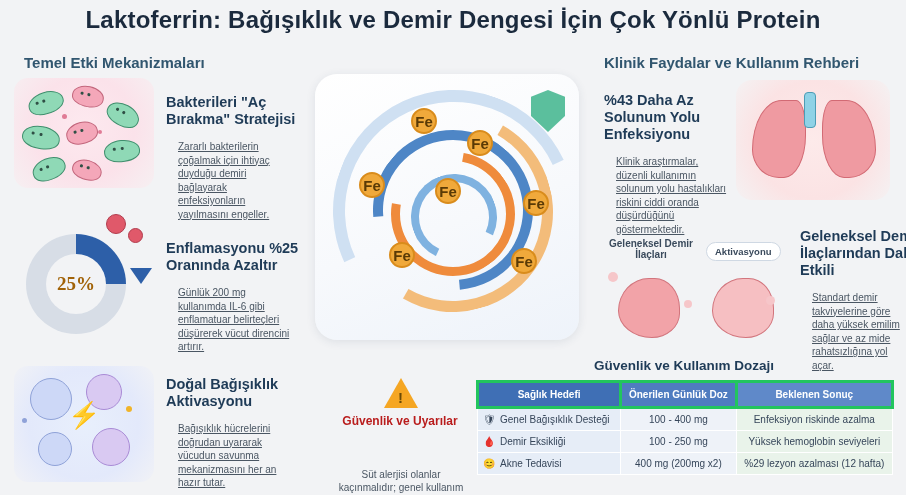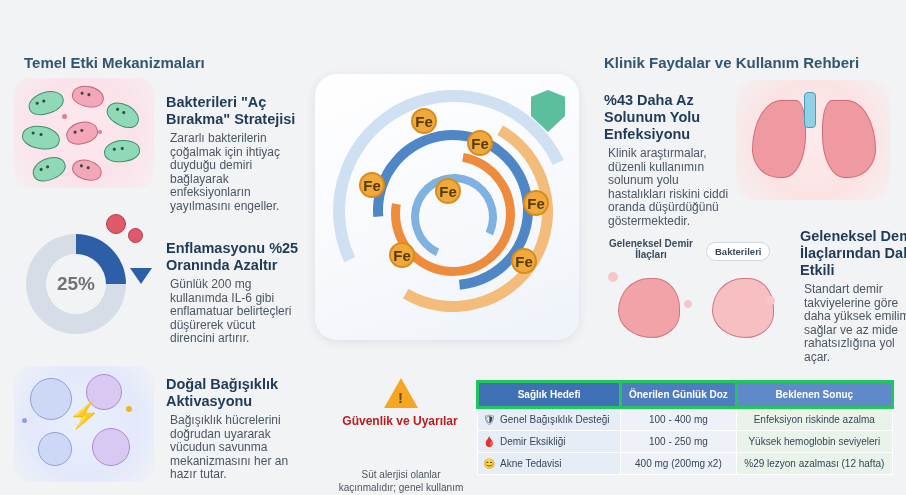--- a/index.html
+++ b/index.html
@@ -28,21 +28,21 @@
   #head-left{top:54px;left:24px;}
   #head-right{top:54px;left:604px;}
 
   
   .blk{position:absolute;}
   .blk h3{
     margin:0 0 4px 0;font-size:14.5px;line-height:17px;
     font-weight:bold;color:#1f3b57;
   }
   .blk p{
-    margin:4px;font-size:12px;line-height:13.5px;color:#4a5663;
+    margin:12px;font-size:10px;line-height:13.5px;color:#4a5663;text-decoration:underline;
   }
 
   .bact-bg{
     position:absolute;left:14px;top:78px;width:140px;height:110px;
     background:radial-gradient(circle at 50% 45%, #fde9ef 0%, #fbe2ea 55%, #f6f0f2 100%);
     border-radius:14px;
   }
   .germ{
     position:absolute;background:#8fd9b6;border-radius:50% 50% 45% 45%;
     border:1.6px solid #3f8f6d;
@@ -56,21 +56,21 @@
     position:absolute;left:12px;top:2px;width:100px;height:100px;border-radius:50%;
     background:conic-gradient(#2d5fa8 0deg 90deg, #d7dde6 90deg 360deg);
   }
   .donut:after{
     content:"";position:absolute;left:20px;top:20px;width:60px;height:60px;
     background:#f2f3f5;border-radius:50%;
   }
   .donut-label{
     position:absolute;left:12px;top:2px;width:100px;height:100px;
     display:flex;align-items:center;justify-content:center;
-    font-size:19px;font-weight:bold;color:#737373;
+    font-size:19px;font-weight:bold;color:#a16207;font-family:Liberation Serif, serif;
   }
   .tri-down{
     position:absolute;left:116px;top:36px;width:0;height:0;
     border-left:11px solid transparent;border-right:11px solid transparent;
     border-top:16px solid #2d5fa8;
   }
   .cell-red{position:absolute;border-radius:50%;background:#e0596a;border:1.5px solid #b23c4d;}
 
   .immune-bg{
     position:absolute;left:14px;top:366px;width:140px;height:116px;
@@ -172,20 +172,21 @@
   .row-ico{
     position:absolute;left:5px;top:50%;transform:translateY(-50%);
     width:12px;height:12px;font-size:10px;line-height:12px;text-align:center;
   }
 </style>
 </head>
 <body>
 
 <div class="page">
 
+  <div class="title">Laktoferrin: Bağışıklık ve Demir Dengesi İçin Çok Yönlü Protein</div>
 
   <div class="sec-head" id="head-right">Klinik Faydalar ve Kullanım Rehberi</div>
   <div class="sec-head" id="head-left">Temel Etki Mekanizmaları</div>
 
   <div class="bact-bg">
     <div class="germ" style="left:14px;top:14px;width:34px;height:20px;transform:rotate(-18deg);">
         <i style="left:7px;top:6px;"></i>
         <i style="left:14px;top:6px;"></i>
       </div>
     <div class="germ pink" style="left:58px;top:8px;width:30px;height:19px;transform:rotate(12deg);">
@@ -280,32 +281,33 @@
   <div class="lung l"></div>
   <div class="lung r"></div>
   <div class="trachea"></div>
 
   <div class="blk" style="left:800px;top:228px;width:122px;">
     <h3>Geleneksel Demir İlaçlarından Daha Etkili</h3>
     <p>Standart demir takviyelerine göre daha yüksek emilim sağlar ve az mide rahatsızlığına yol açar.</p>
   </div>
 
   <div class="cmp-label" style="left:604px;top:238px;width:94px;">Geleneksel Demir İlaçları</div>
-  <div class="pill" style="left:706px;top:242px;">Bakterileri</div>
+  <div class="pill" style="left:706px;top:242px;">Aktivasyonu</div>
 
   <div class="stomach" style="left:618px;top:278px;"></div>
   <div class="stomach light" style="left:712px;top:278px;"></div>
   <div class="spark" style="left:608px;top:272px;width:10px;height:10px;"></div>
   <div class="spark" style="left:684px;top:300px;width:8px;height:8px;"></div>
   <div class="spark" style="left:766px;top:296px;width:9px;height:9px;"></div>
 
   <div class="warn-tri"></div>
   <div class="warn-title">Güvenlik ve Uyarılar</div>
   <div class="warn-text">Süt alerjisi olanlar kaçınmalıdır; genel kullanım için günlük 100-400 mg dozaj güvenli kabul edilir.</div>
 
+  <div class="tbl-title">Güvenlik ve Kullanım Dozajı</div>
 
   <table>
     <thead>
       <tr>
         <th>Sağlık Hedefi</th>
         <th class="c2">Önerilen Günlük Doz</th>
         <th class="c3">Beklenen Sonuç</th>
       </tr>
     </thead>
     <tbody>

